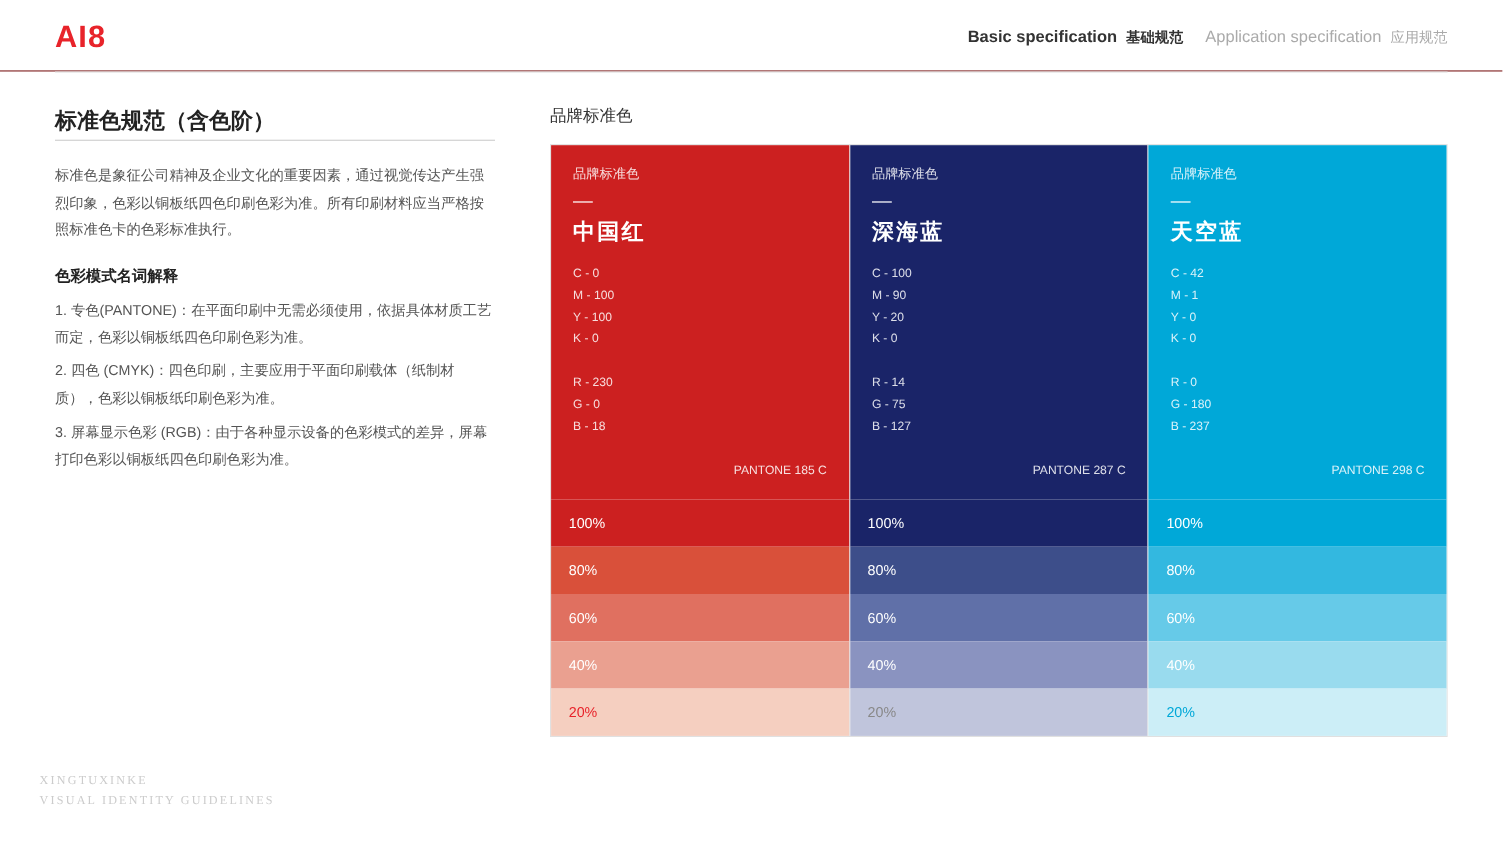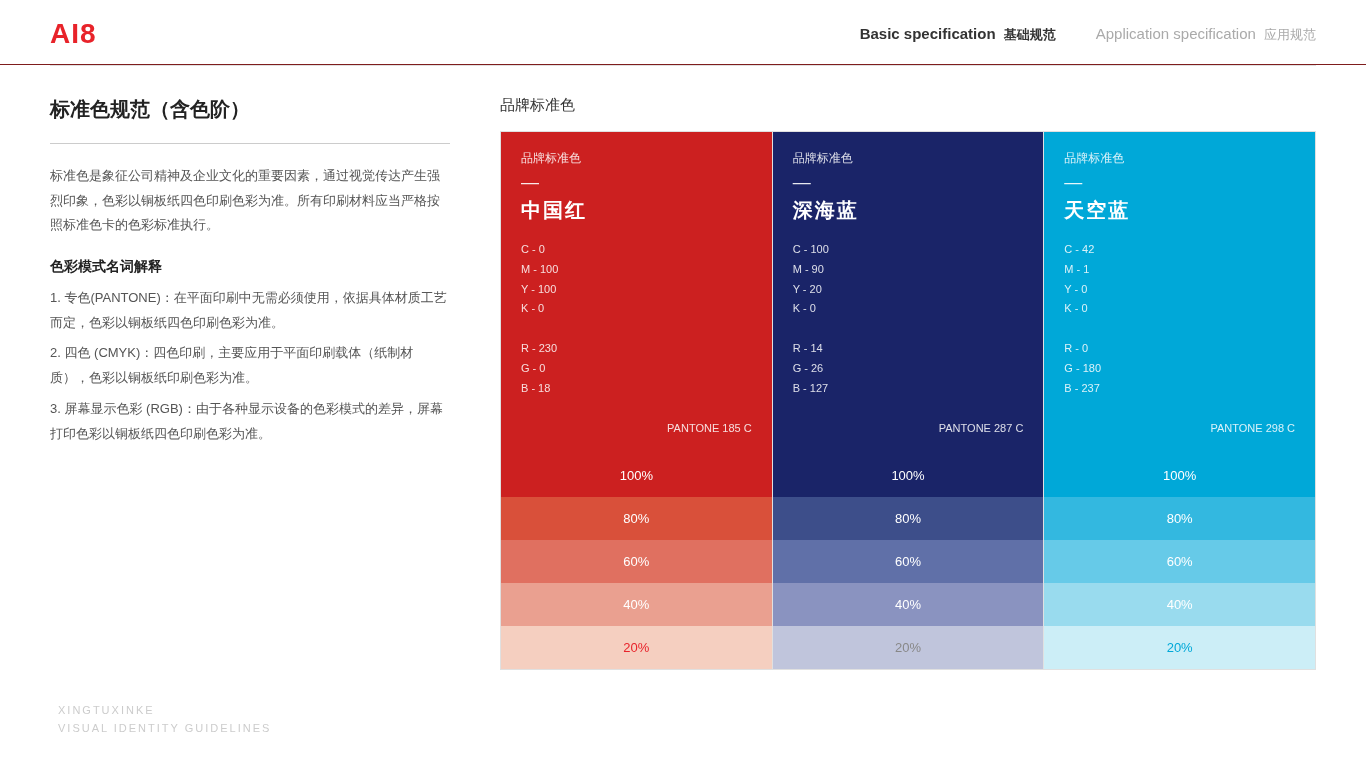--- a/index.html
+++ b/index.html
@@ -23,21 +23,21 @@
     }
     .logo {
       font-size: 28px;
       font-weight: 700;
       color: #e8232a;
       letter-spacing: 1px;
     }
     .nav {
       display: flex;
       align-items: center;
-      gap: 40px;
+      gap: 20px;
     }
     .nav-item-active {
       font-size: 15px;
       color: #333;
       font-weight: 600;
     }
     .nav-item-active .nav-zh {
       font-size: 13px;
       margin-left: 4px;
       color: #333;
@@ -62,21 +62,21 @@
     
     .left-col {
       width: 400px;
       flex-shrink: 0;
     }
     .section-title {
       font-size: 20px;
       font-weight: 700;
       color: #222;
       margin-bottom: 20px;
-      padding-bottom: 20px;
+      padding-bottom: 4px;
       border-bottom: 1px solid #ccc;
     }
     .section-desc {
       font-size: 13px;
       color: #555;
       line-height: 1.9;
       margin-bottom: 20px;
     }
     .color-mode-title {
       font-size: 14px;
@@ -142,31 +142,31 @@
       display: flex;
       gap: 20px;
       font-size: 11px;
       color: rgba(255,255,255,0.85);
       line-height: 1.8;
       flex-direction: column;
     }
 
     
     .swatch-pct {
-      padding: 14px 34px;
-      font-size: 13px;
-      text-align: center;
+      padding: 14px 16px;
+      font-size: 13px;
     }
     
 
     
     .footer {
       position: absolute;
       bottom: 30px;
-      left: 58px;
+      left: 36px;
+      font-family: Liberation Serif, serif;
     }
     .footer-line {
       font-size: 11px;
       color: #ccc;
       letter-spacing: 2px;
       line-height: 1.7;
       text-transform: uppercase;
     }
 
     
@@ -244,21 +244,21 @@
       <div class="swatch-name">深海蓝</div>
       <div class="swatch-specs">
         <div>
           <div>C - 100</div>
                 <div>M - 90</div>
                 <div>Y - 20</div>
                 <div>K - 0</div>
         </div>
         <div>
           <div>R - 14</div>
-                <div>G - 26</div>
+                <div>G - 75</div>
                 <div>B - 127</div>
         </div>
         <div style="margin-left:auto;">PANTONE 287 C</div>
       </div>
     </div>
           <div class="swatch-pct" style="background: rgb(26, 36, 104); color: rgb(255, 255, 255); padding-top: 14px; padding-bottom: 14px;">100%</div>
           <div class="swatch-pct" style="background: rgb(61, 78, 138); color: rgb(255, 255, 255);">80%</div>
           <div class="swatch-pct" style="background: rgb(96, 112, 168); color: rgb(255, 255, 255);">60%</div>
           <div class="swatch-pct" style="background: rgb(138, 147, 192); color: rgb(255, 255, 255);">40%</div>
           <div class="swatch-pct" style="background: rgb(192, 197, 220); color: rgb(136, 136, 136);">20%</div>

